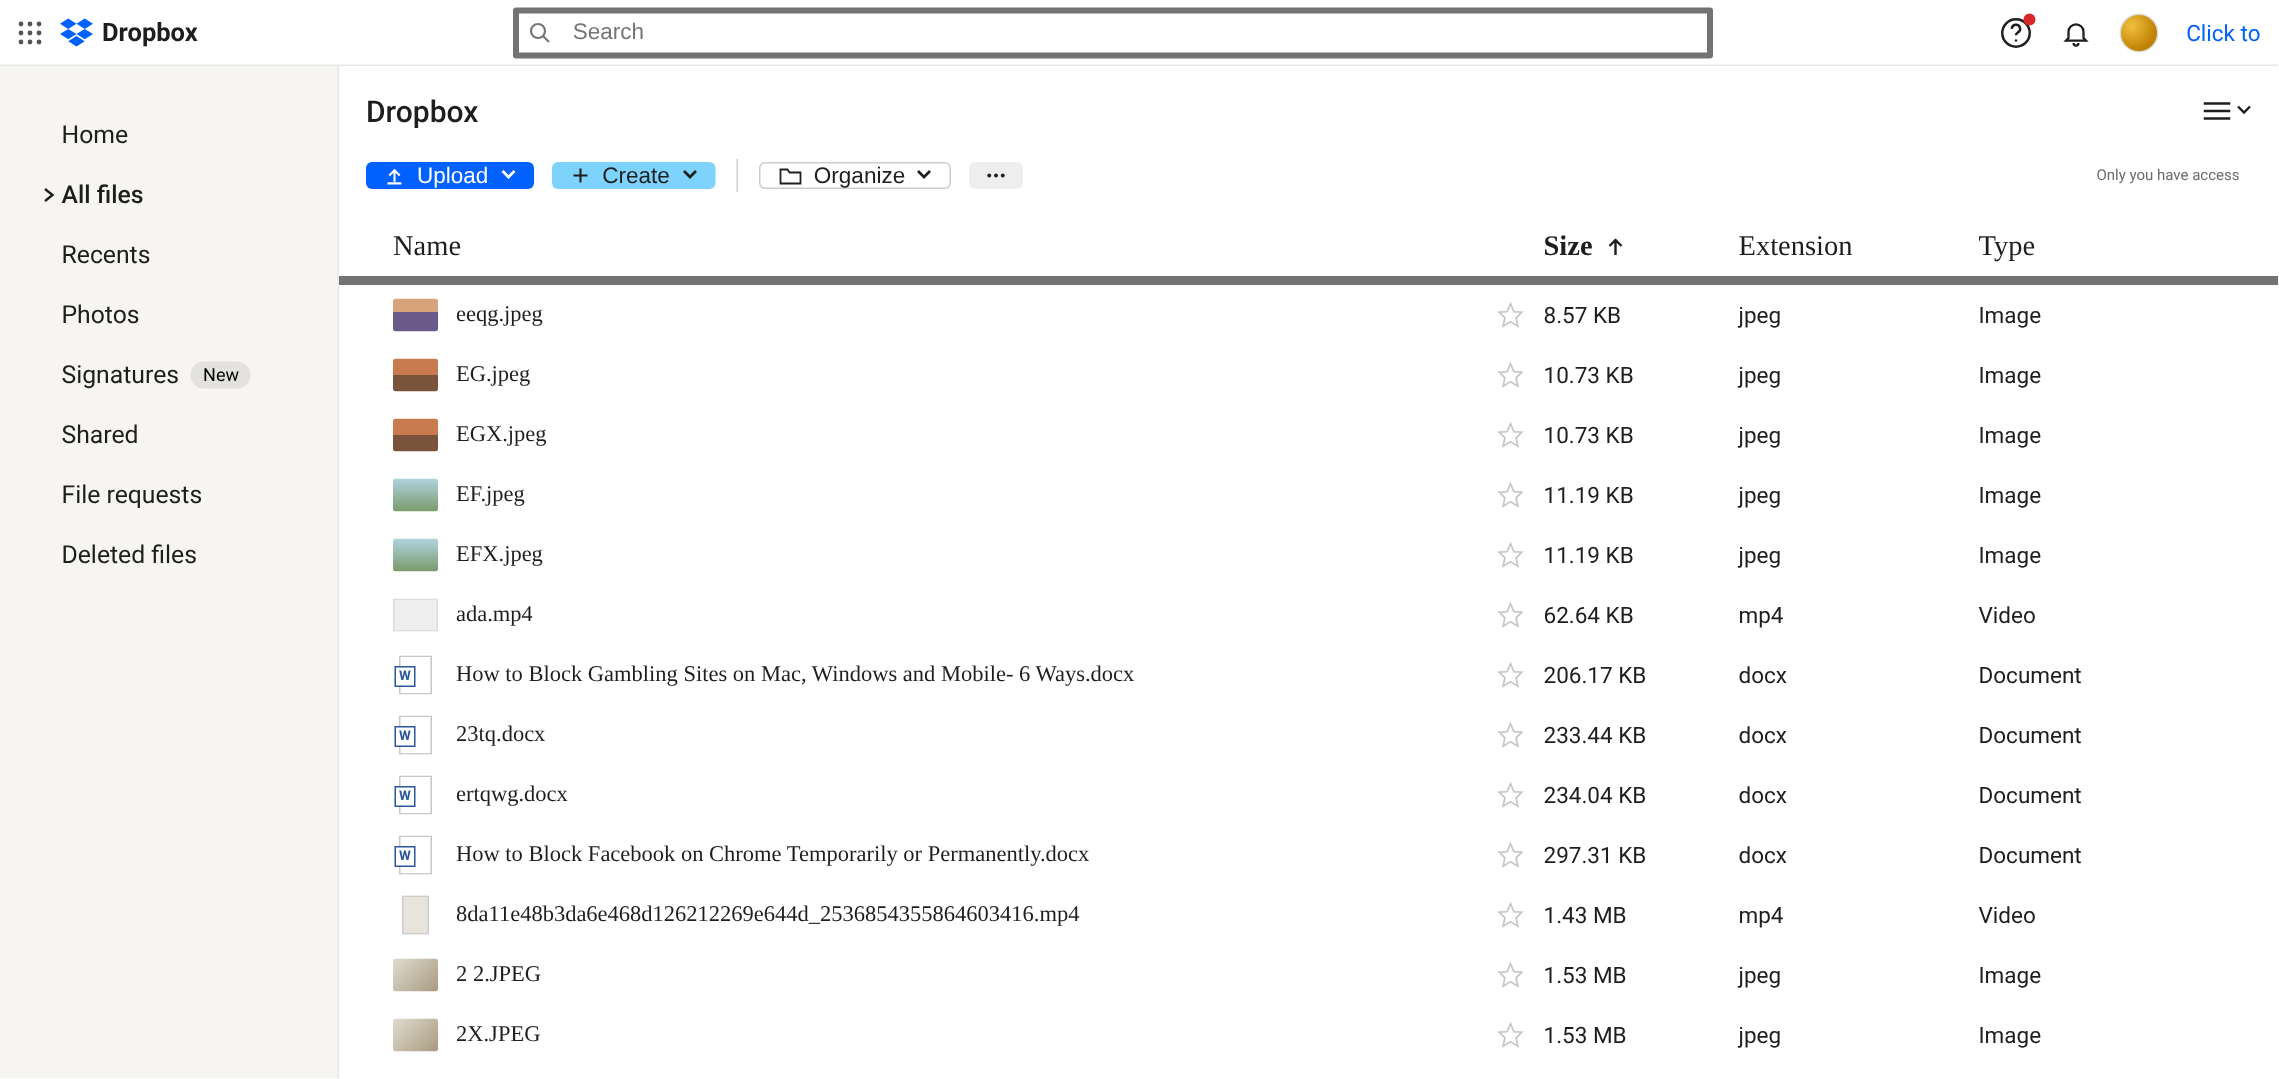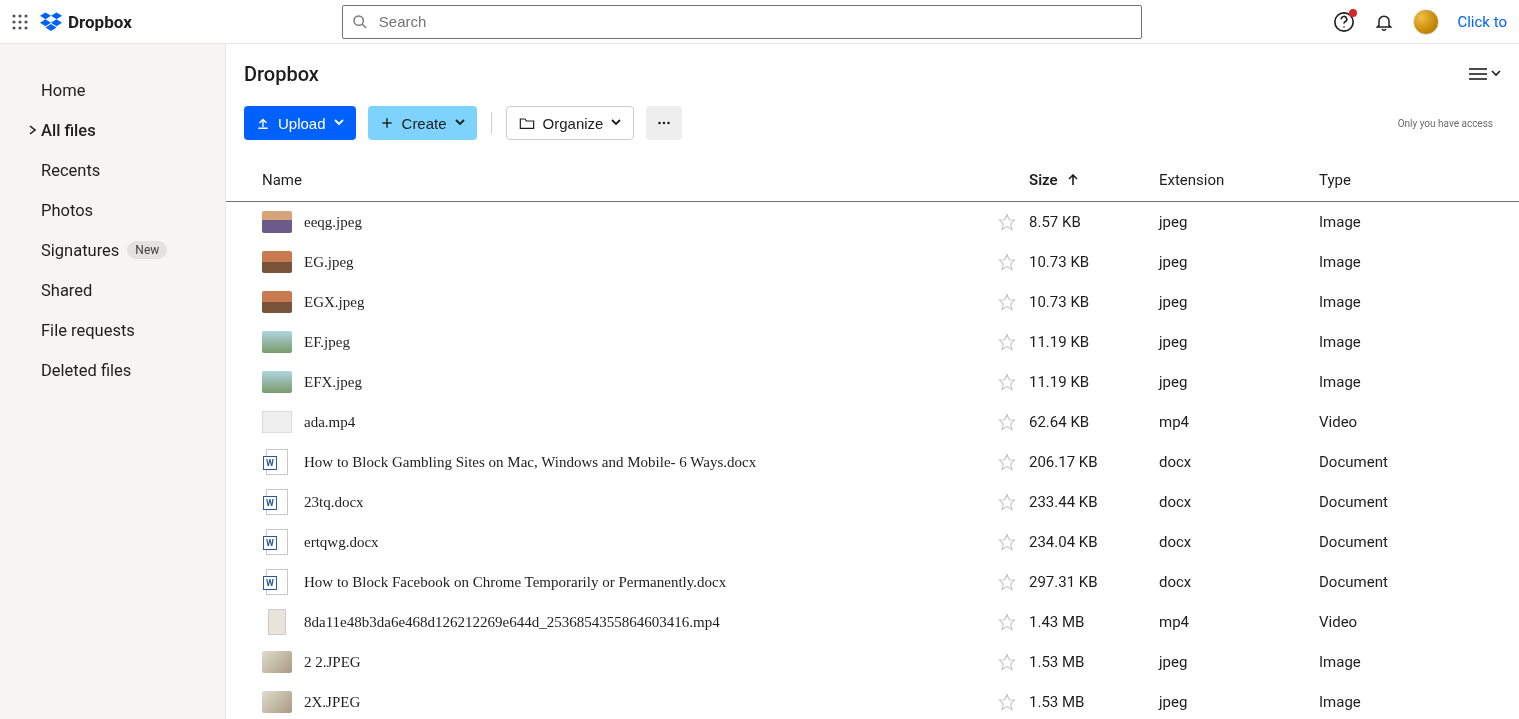--- a/index.html
+++ b/index.html
@@ -2,46 +2,46 @@
 <html><head>
 <meta charset="utf-8">
 <style>
   * { box-sizing: border-box; margin: 0; padding: 0; }
   body { font-family: -apple-system, BlinkMacSystemFont, "Segoe UI", Roboto, Helvetica, Arial, sans-serif; color: #1e1e1e; font-size: 15px; background: #fff; }
   .topbar { display: flex; align-items: center; height: 44px; border-bottom: 1px solid #e7e7e7; padding: 0 8px; }
   .apps-icon { width: 24px; height: 24px; display:flex; align-items:center; justify-content:center; cursor:pointer; }
   .logo-wrap { display:flex; align-items:center; gap:6px; margin-left:8px; cursor:pointer; }
   .brand-text { font-weight:700; font-size:17px; }
   .search-wrap { flex: 0 0 800px; margin-left: 210px; margin-right:auto; position:relative; }
-  .search-input { width:100%; height:34px; border:1px solid #737373; border-radius:2px; padding-left:36px; font-size:15px; outline:none; }
+  .search-input { width:100%; height:34px; border:4px solid #737373; border-radius:2px; padding-left:36px; font-size:15px; outline:none; }
   .search-icon-pos { position:absolute; left:10px; top:50%; transform:translateY(-50%); }
   .top-right { display:flex; align-items:center; gap:18px; margin-right:4px; }
   .top-icon { width:22px; height:22px; display:flex; align-items:center; justify-content:center; cursor:pointer; position:relative; }
   .dot { position:absolute; top:-2px; right:-2px; width:8px; height:8px; border-radius:50%; background:#d62828; }
   .avatar { width:26px; height:26px; border-radius:50%; background: radial-gradient(circle at 30% 30%, #f0c040, #c08000 70%); border:1px solid #ddd; cursor:pointer; }
   .click-to { color:#0061fe; font-size:15px; cursor:pointer; white-space:nowrap; }
   .shell { display:flex; height: calc(100vh - 44px); overflow:hidden; }
   .sidebar { width:226px; background:#f7f5f2; border-right:1px solid #e7e7e7; padding-top:26px; }
   .nav-item { display:flex; align-items:center; height:40px; padding-left:22px; font-size:16.5px; color:#1e1e1e; cursor:pointer;margin-left:19px; }
   .nav-item.active { font-weight:500; padding-left:6px; }
   .nav-item.active .chev { width:16px; display:inline-flex; justify-content:center; }
-  .badge-new { background:#e4e2df; color:#404040; font-size:12px; padding:2px 8px; border-radius:10px; margin-left:8px; }
+  .badge-new { background:#e4e2df; color:#000000; font-size:12px; padding:2px 8px; border-radius:10px; margin-left:8px; }
   .main { flex:1; padding: 18px 0 0 0; overflow-y:auto; }
   .page-head { display:flex; align-items:center; justify-content:space-between; padding: 0 18px 6px 18px; }
   .page-title { font-size:20px; font-weight:500; }
   .view-toggle { display:flex; align-items:center; gap:4px; cursor:pointer; color:#555; }
   .toolbar-row { display:flex; align-items:center; padding: 14px 18px 18px 18px; gap:12px; }
-  .btn { display:inline-flex; align-items:center; gap:8px; height:34px; padding:0 12px; border-radius:4px; font-size:15px; cursor:pointer; border:none; }
+  .btn { display:inline-flex; align-items:center; gap:8px; height:18px; padding:0 12px; border-radius:4px; font-size:15px; cursor:pointer; border:none; }
   .btn-primary { background:#0061fe; color:#fff; font-weight:500; }
   .btn-secondary { background:#7dd3fc; color:#1e1e1e; font-weight:500; }
   .btn-outline { background:#fff; color:#1e1e1e; border:1px solid #ccc; font-weight:500; }
   .btn-icon-only { width:36px; justify-content:center; background:#eee; }
   .toolbar-divider { width:1px; height:22px; background:#d0d0d0; margin:0 2px; }
   .access-text { margin-left:auto; color:#6b6b6b; font-size:10px; padding-right:8px; }
-  .table-head { display:flex; align-items:center; height:44px; border-bottom:1px solid #737373; padding-left:36px; font-size:15px; color:#1e1e1e; }
+  .table-head { display:flex; align-items:center; height:44px; border-bottom:6px solid #737373; padding-left:36px; font-size:19px; color:#1e1e1e;font-family:Liberation Serif, serif; }
   .col-name { flex:1; }
   .col-star { width:44px; }
   .col-size { width:130px; font-weight:600; display:flex; align-items:center; gap:10px; }
   .col-ext  { width:160px; }
   .col-type { width:200px; }
   .row { display:flex; align-items:center; height:40px; padding-left:36px; font-size:15px; }
   .thumb { width:30px; height:22px; border-radius:2px; margin-right:12px; display:inline-flex; align-items:center; justify-content:center; font-size:10px; flex-shrink:0; }
   .thumb-img1 { background:linear-gradient(#d6a37a 40%, #6b5a8a 40%); }
   .thumb-img2 { background:linear-gradient(#c77b4e 50%, #7a543a 50%); }
   .thumb-img3 { background:linear-gradient(#b0d4e0, #7a9a6a); }

